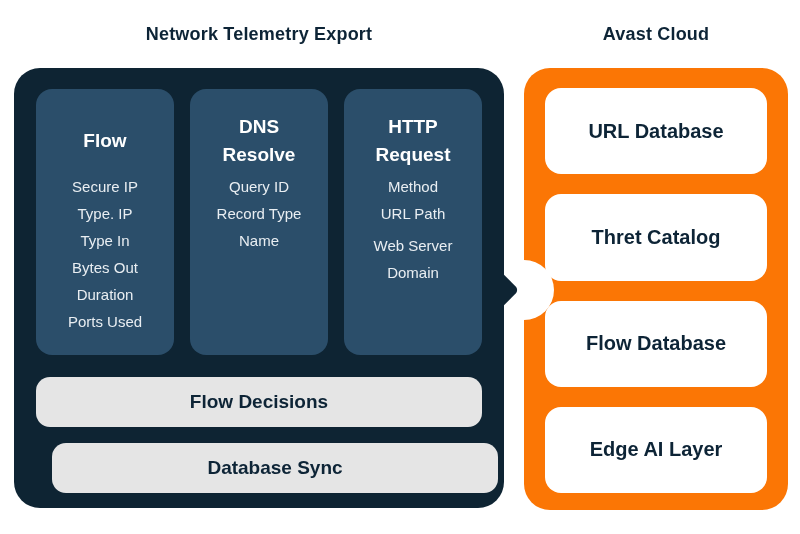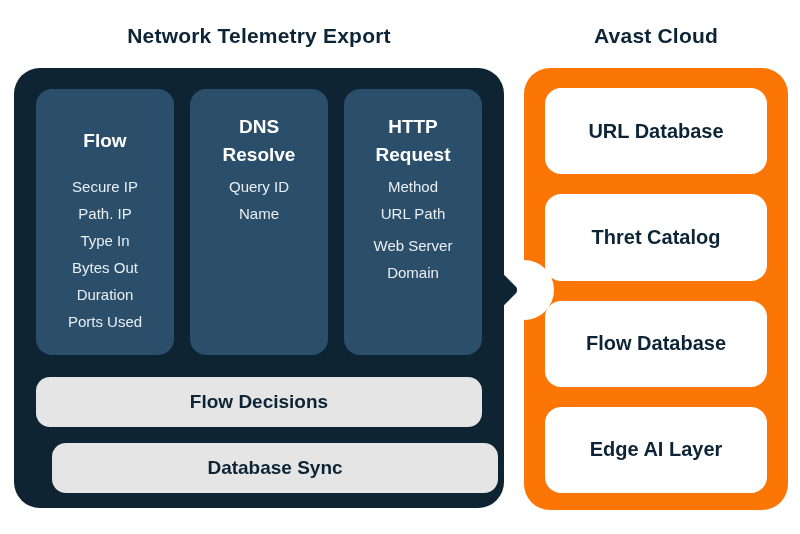--- a/index.html
+++ b/index.html
@@ -8,21 +8,21 @@
     background: #FFFFFF;
     font-family: "Liberation Sans", sans-serif;
     position: relative;
     overflow: hidden;
   }
   .stage { position: absolute; inset: 0; }
 
   .section-title {
     position: absolute;
     top: 24px;
-    font-size: 21px;
+    font-size: 18px;
     font-weight: 800;
     color: #0D2436;
     text-align: center;
     letter-spacing: 0.2px;
   }
   .title-left  { left: 14px;  width: 490px; }
   .title-right { left: 524px; width: 264px; }
 
   
   .dark-panel {
@@ -139,33 +139,34 @@
 
   <div class="connector-tab"></div>
 
   <div class="dark-panel">
     <div class="columns">
 
       <div class="column">
         <div class="column-header">Flow</div>
         <div class="column-items">
           <div class="column-item">Secure IP</div>
-          <div class="column-item">Path. IP</div>
+          <div class="column-item">Type. IP</div>
           <div class="column-item">Type In</div>
           <div class="column-item">Bytes Out</div>
           <div class="column-item">Duration</div>
           <div class="column-item">Ports Used</div>
         </div>
       </div>
 
       <div class="column">
         <div class="column-header">DNS
 Resolve</div>
         <div class="column-items">
           <div class="column-item">Query ID</div>
+          <div class="column-item">Record Type</div>
           <div class="column-item">Name</div>
         </div>
       </div>
 
       <div class="column">
         <div class="column-header">HTTP
 Request</div>
         <div class="column-items">
           <div class="column-item">Method</div>
           <div class="column-item">URL Path</div>

